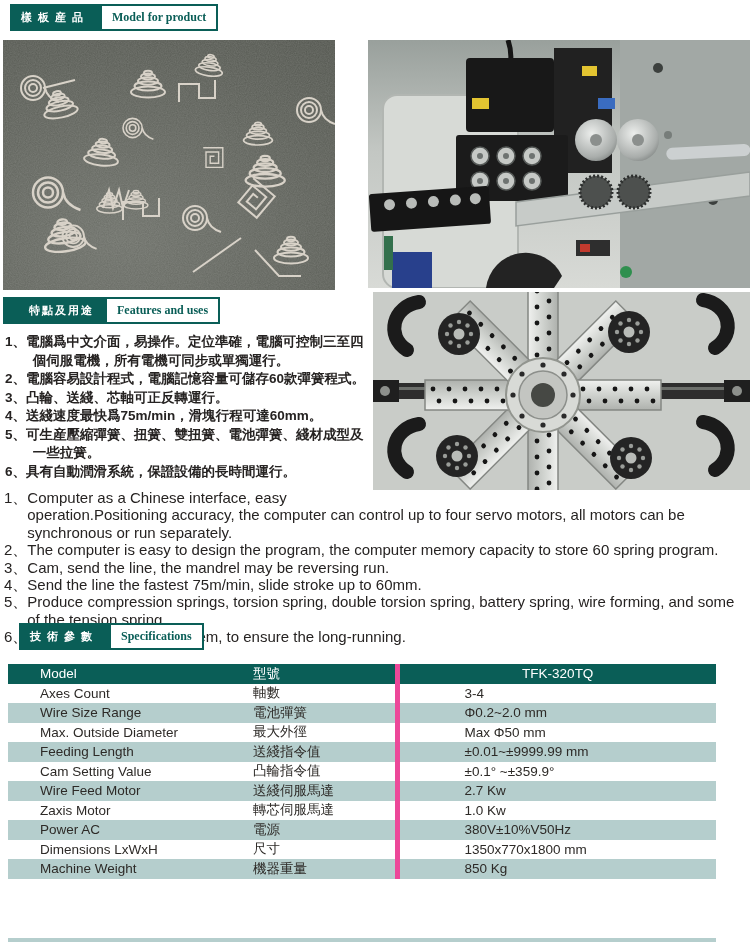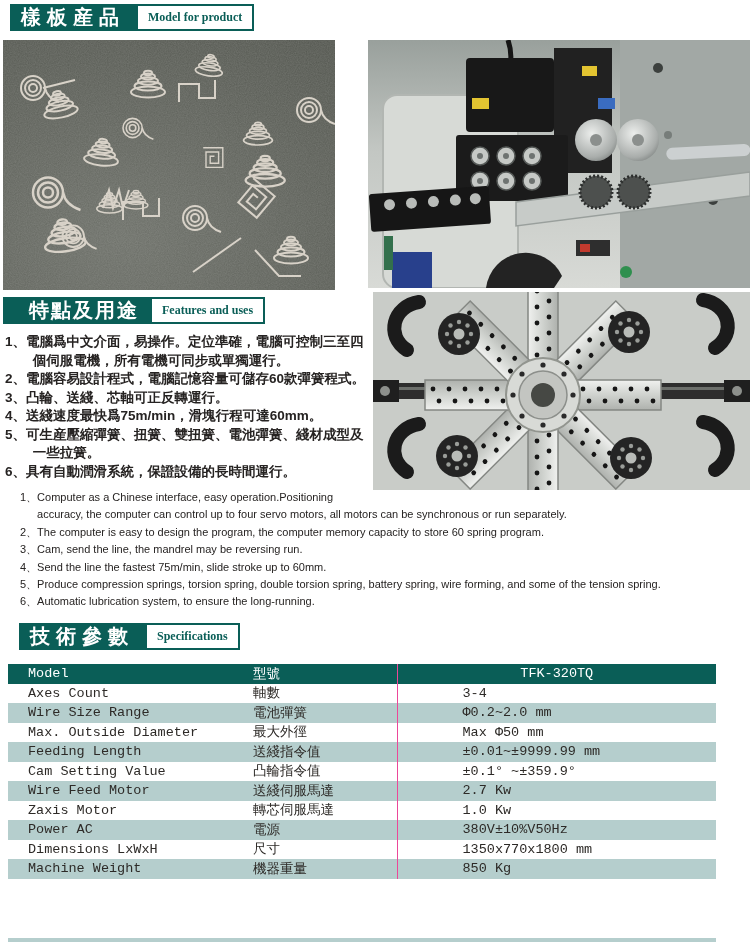--- a/index.html
+++ b/index.html
@@ -6,21 +6,21 @@
   body { background:#ffffff; }
   .page {
     position:relative; width:750px; height:942px; margin:0 auto;
     background:#ffffff; overflow:hidden;
     font-family:"Liberation Sans","DejaVu Sans",sans-serif;
     color:#262322;
   }
   
   .sec-head { display:flex; align-items:stretch; height:27px; }
   .sec-head .zh {
-    background:#0a5e57; color:#ffffff; font-weight:bold; font-size:20px;
+    background:#0a5e57; color:#ffffff; font-weight:bold; font-size:11px;
     display:flex; align-items:center; padding:0 11px; white-space:nowrap;
   }
   .zh.sp-wide { letter-spacing:6px; }
   .zh.sp-narrow { letter-spacing:2px;padding-left:26px; }
   .sec-head .en {
     background:#ffffff; border:2px solid #0a5e57; color:#0a5e57;
     font-family:"Liberation Serif","DejaVu Serif",serif; font-weight:bold;
     font-size:12px; display:flex; align-items:center; padding:0 10px;
     white-space:nowrap;
   }
@@ -33,32 +33,32 @@
   
   #features-section { position:absolute; left:0; top:292px; width:750px; }
   #cam-photo {
     float:right; width:377px; height:198px; margin:0 0 16px 0; overflow:hidden;
   }
   #hdr-features { margin:5px 0 0 3px; float:left; }
   .feat-list { list-style:none; }
   #features-zh { clear:left; padding:9px 4px 0 5px; font-weight:bold;
     font-size:13.5px; line-height:18.5px; }
   #features-zh li { text-indent:-2.05em; padding-left:2.05em; }
-  #features-en { padding:8px 4px 0 20px; font-size:11px; line-height:17.4px; }
+  #features-en { padding:8px 4px 0 4px; font-size:15px; line-height:17.4px; }
   #features-en li { text-indent:-1.55em; padding-left:1.55em; }
   
   #hdr-specs { position:absolute; left:19px; top:623px; }
   #spec-table-wrap { position:absolute; left:8px; top:664px; width:708px; }
   table.specs { border-collapse:collapse; width:708px; table-layout:fixed;
     font-size:13.5px; color:#2d2a27; }
   table.specs td, table.specs th { height:19.5px; padding:0; font-weight:normal;
     text-align:left; vertical-align:middle; white-space:nowrap; overflow:hidden; }
   col.c1 { width:245px; } col.c2 { width:144px; } col.c3 { width:319px; }
-  table.specs .c1cell { padding-left:20px;font-family:Liberation Mono, monospace; }
-  table.specs .c3cell { border-left:1px solid #ec4899; padding-left:65px;font-family:Liberation Mono, monospace; }
+  table.specs .c1cell { padding-left:32px; }
+  table.specs .c3cell { border-left:5px solid #ec4899; padding-left:65px; }
   table.specs thead tr { background:#0a5e57; color:#ffffff; }
   table.specs thead .c3cell { text-align:center; padding-left:0; }
   table.specs tbody tr:nth-child(even) { background:#b5cecd; }
   #table-bottom-strip { position:absolute; left:8px; top:938px; width:708px;
     height:4px; background:#b5cecd; }
   svg { display:block; }
 </style>
 </head>
 <body>
 

